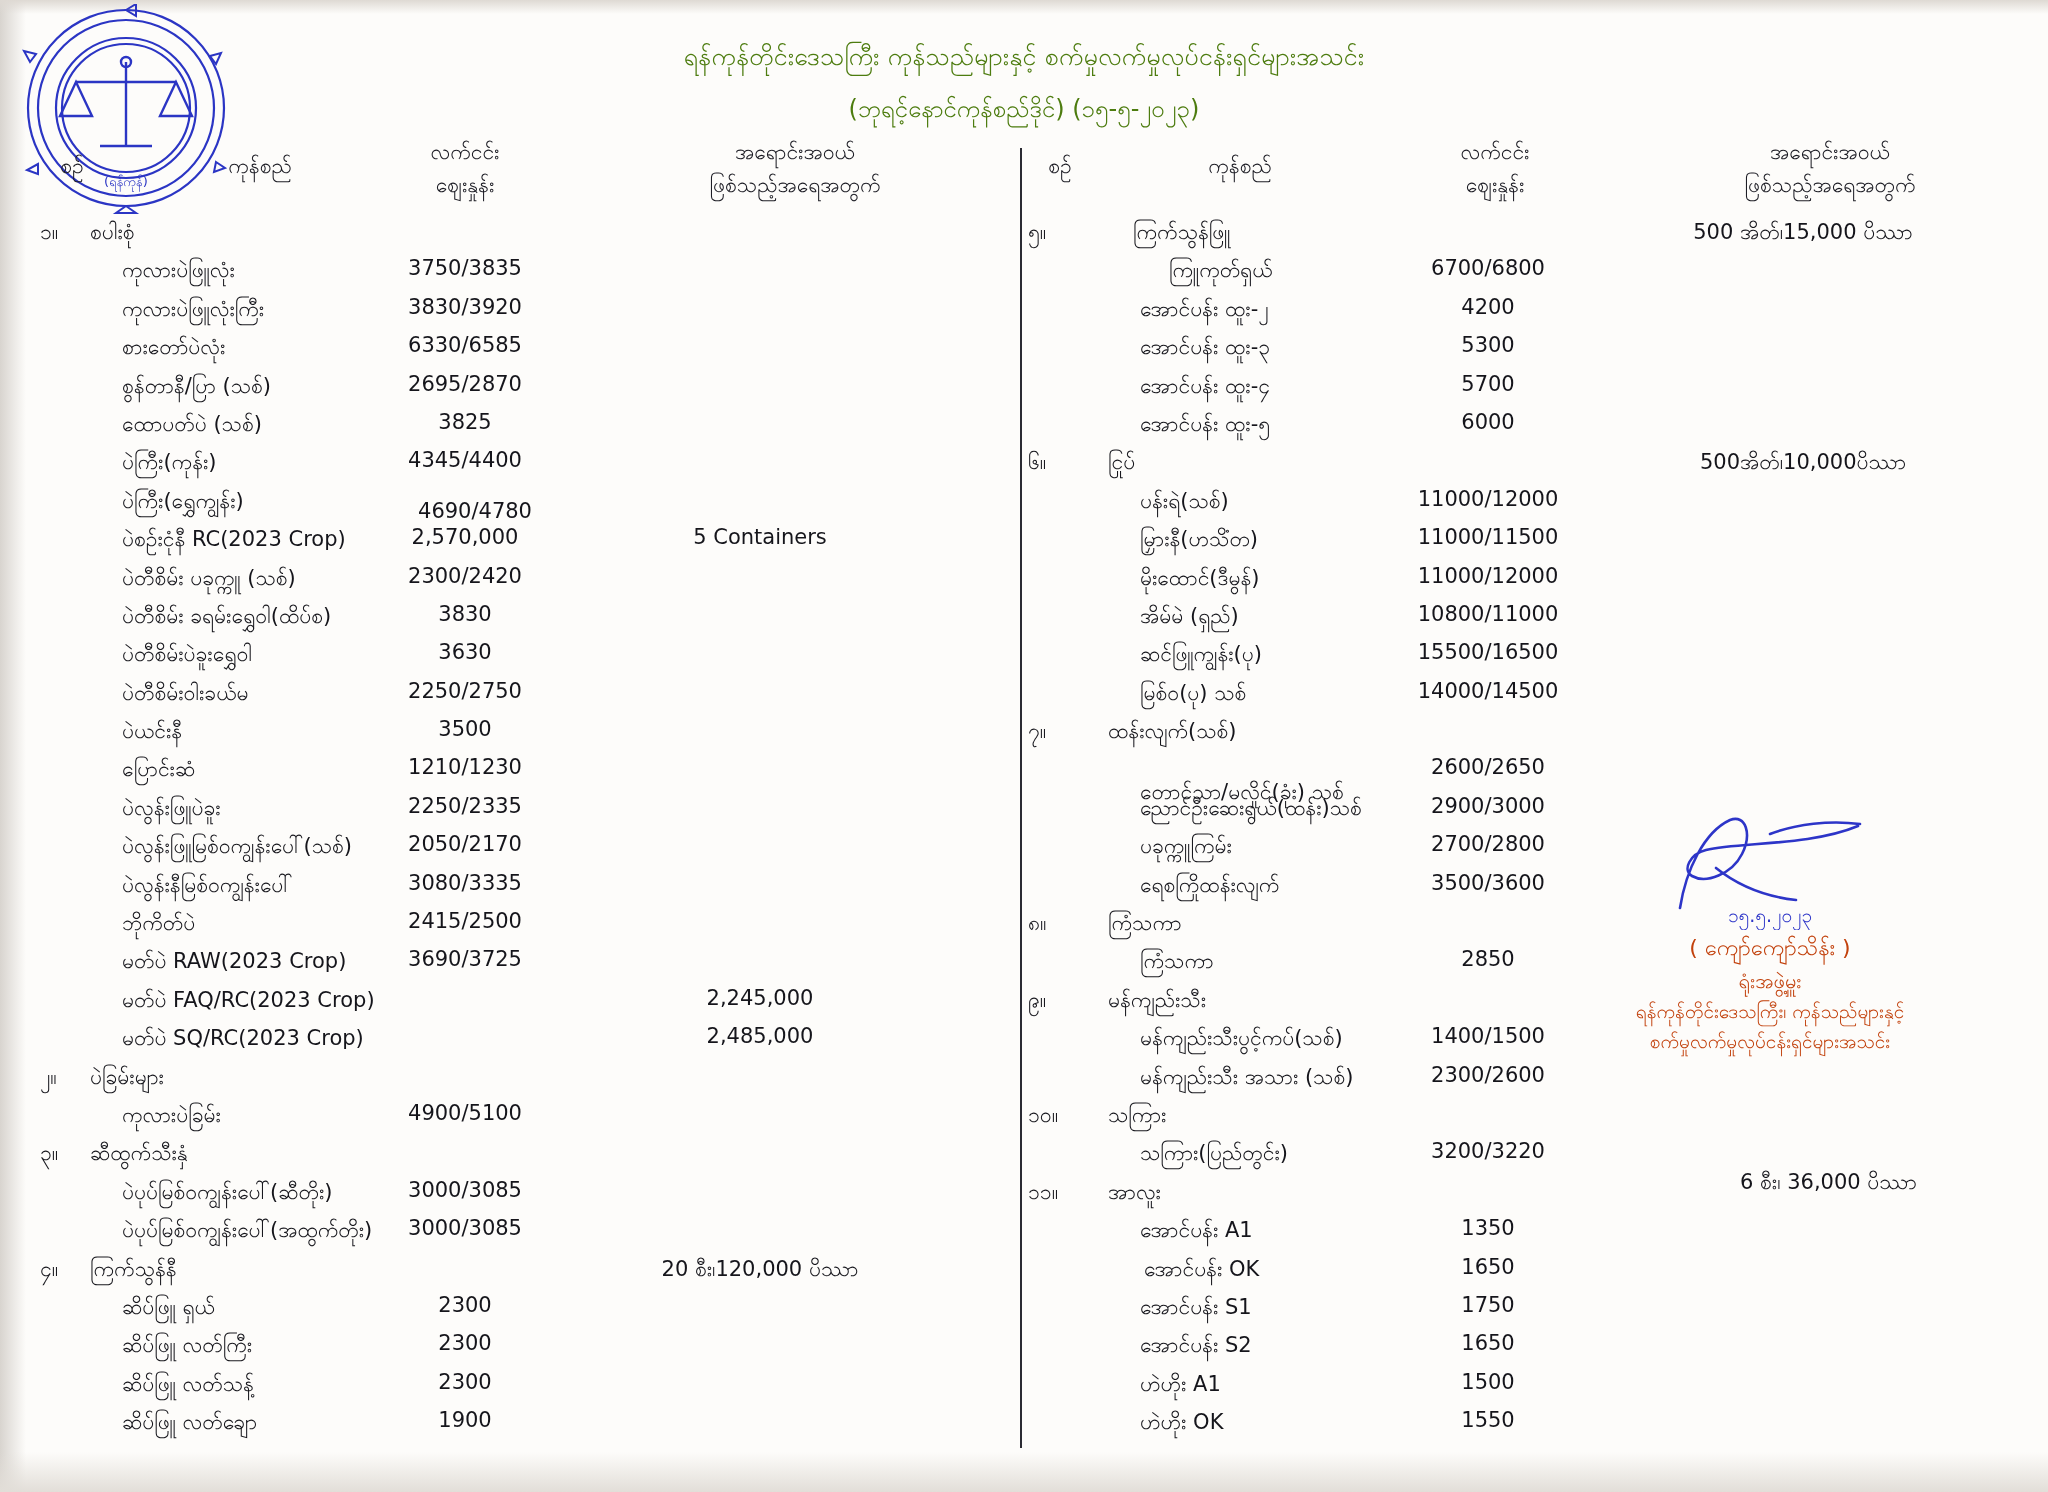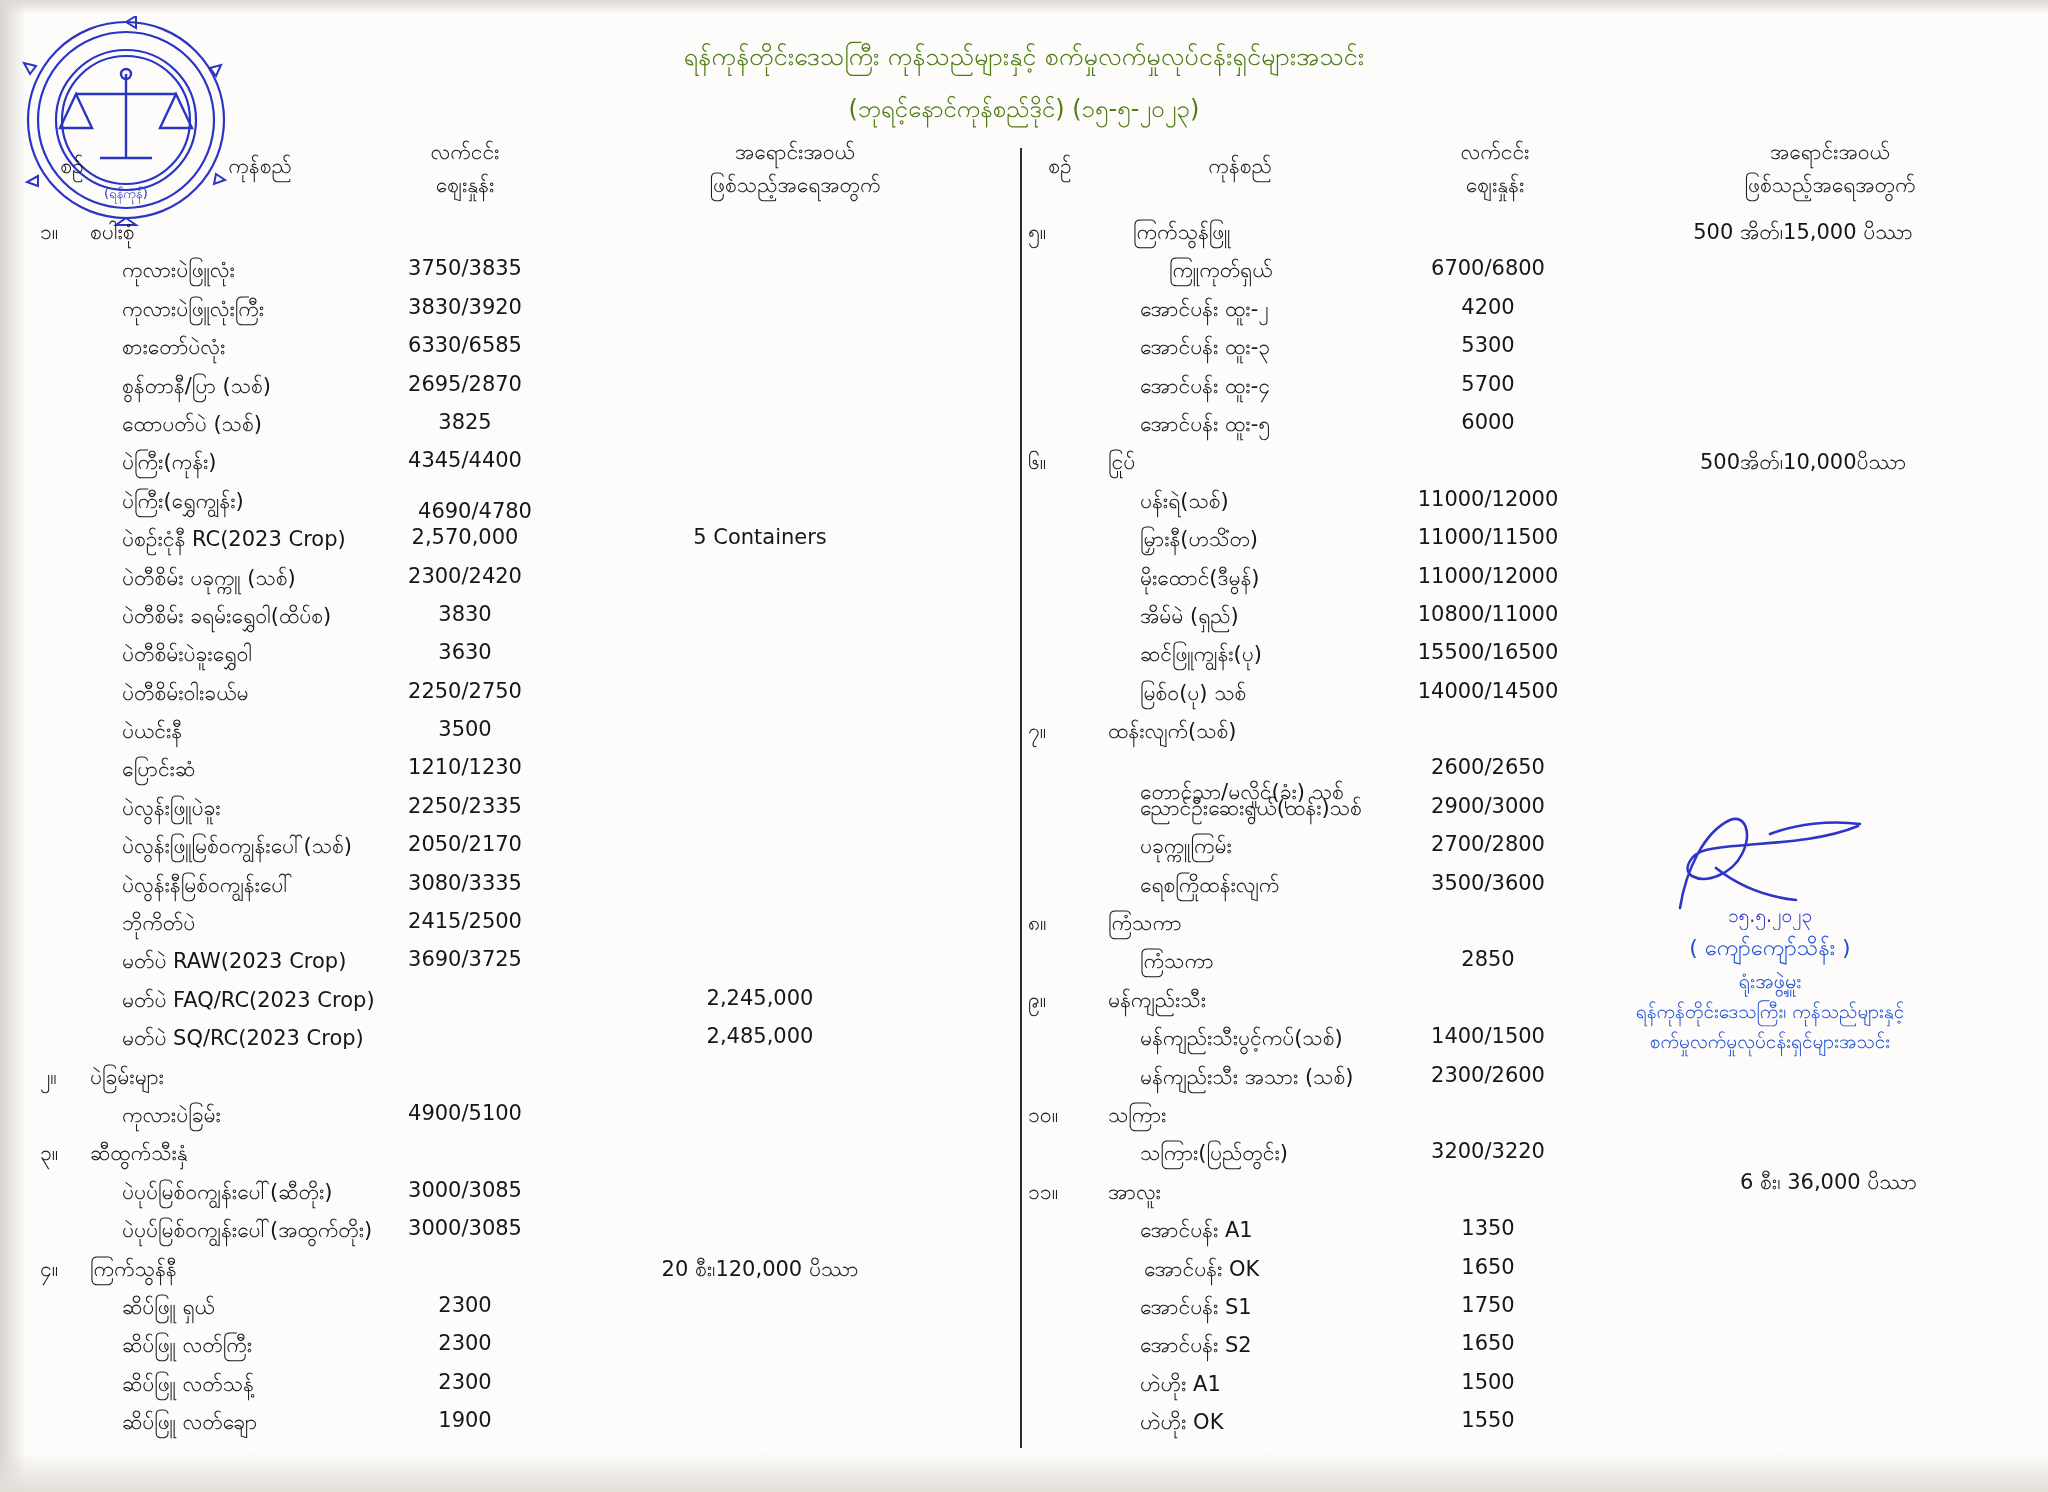--- a/index.html
+++ b/index.html
@@ -52,21 +52,21 @@
   }
   .header-sub {
     font-size: 24px;
     margin-top: 16px;
   }
 
   
   .seal {
     position: absolute;
     left: 14px;
-    top: 16px;
+    top: 4px;
     width: 230px;
     height: 215px;
   }
   .seal svg { display: block; }
 
   
   .colhead {
     position: absolute;
     font-size: 21px;
     color: #1a1a22;
@@ -115,21 +115,21 @@
     text-align: center;
     width: 300px;
   }
   .group .name {
     font-weight: normal;
   }
 
   
   .sign {
     position: absolute;
-    color: #1d4ed8;
+    color: #c2410c;
     text-align: center;
     font-size: 20px;
     line-height: 1.6;
   }
   .sign .scribble {
     height: 120px;
   }
   .sign-name { font-size: 22px; }
   .sign-role { font-size: 20px; }
   .sign-org { font-size: 19px; line-height: 1.55; }

